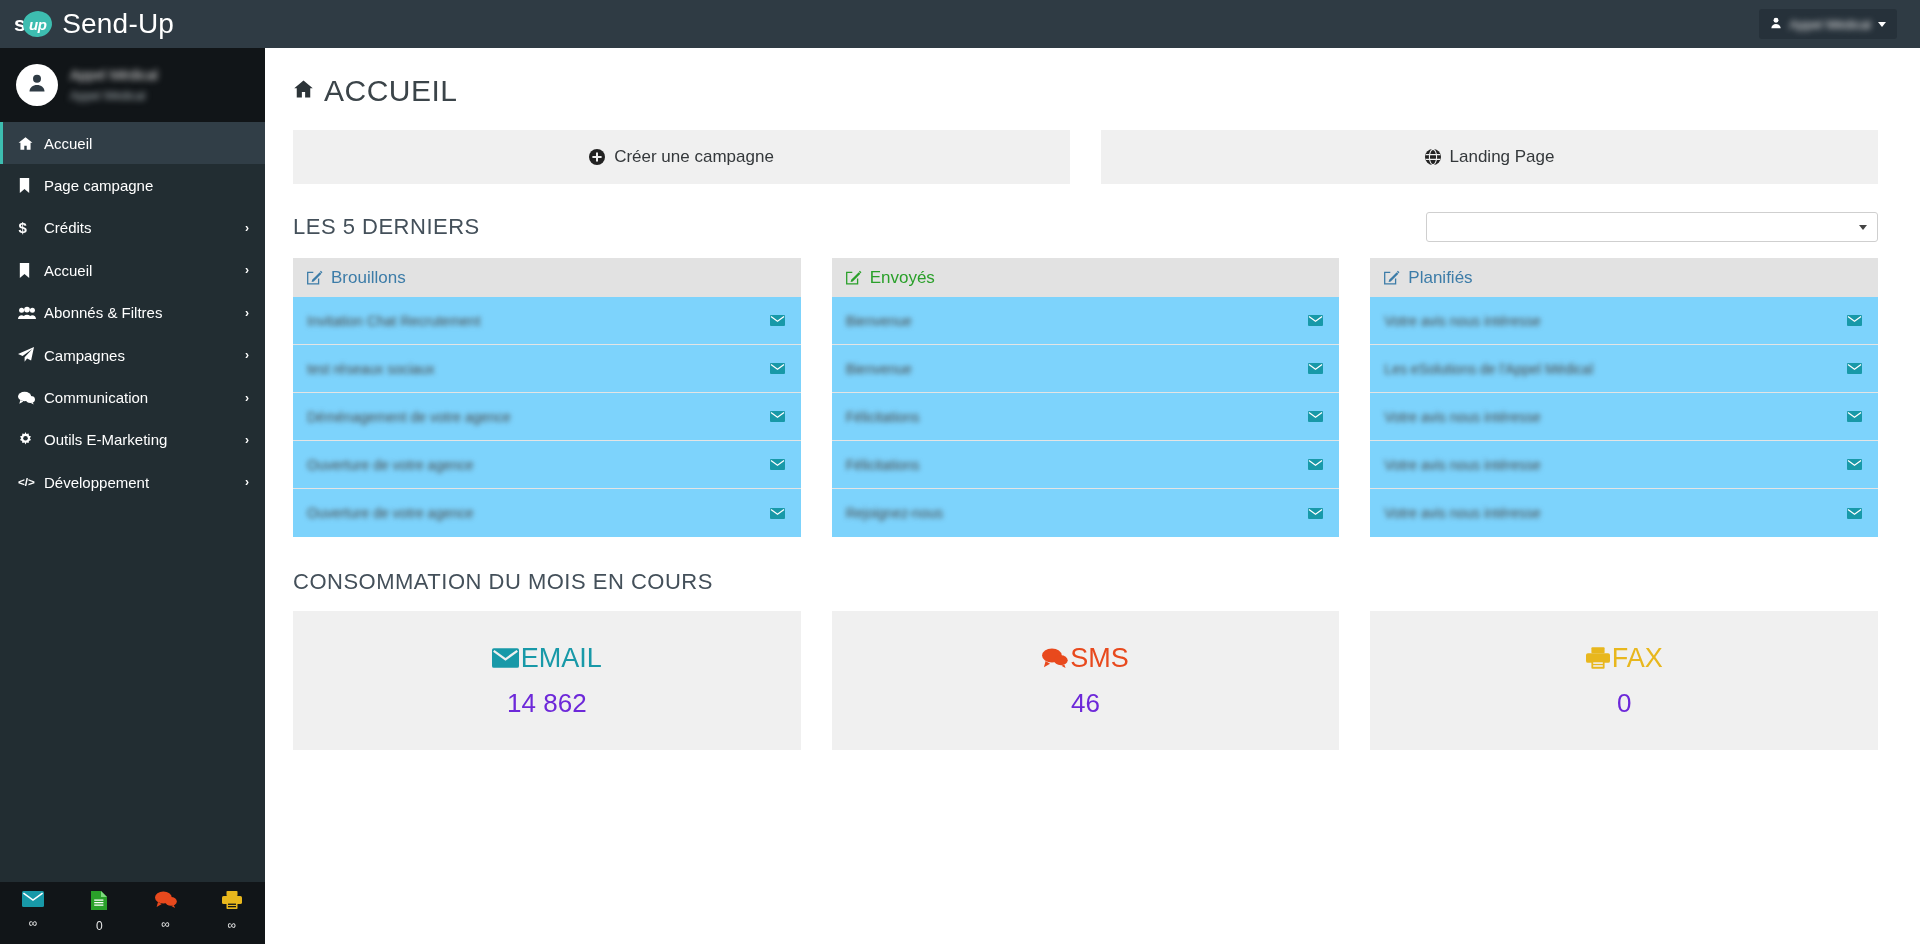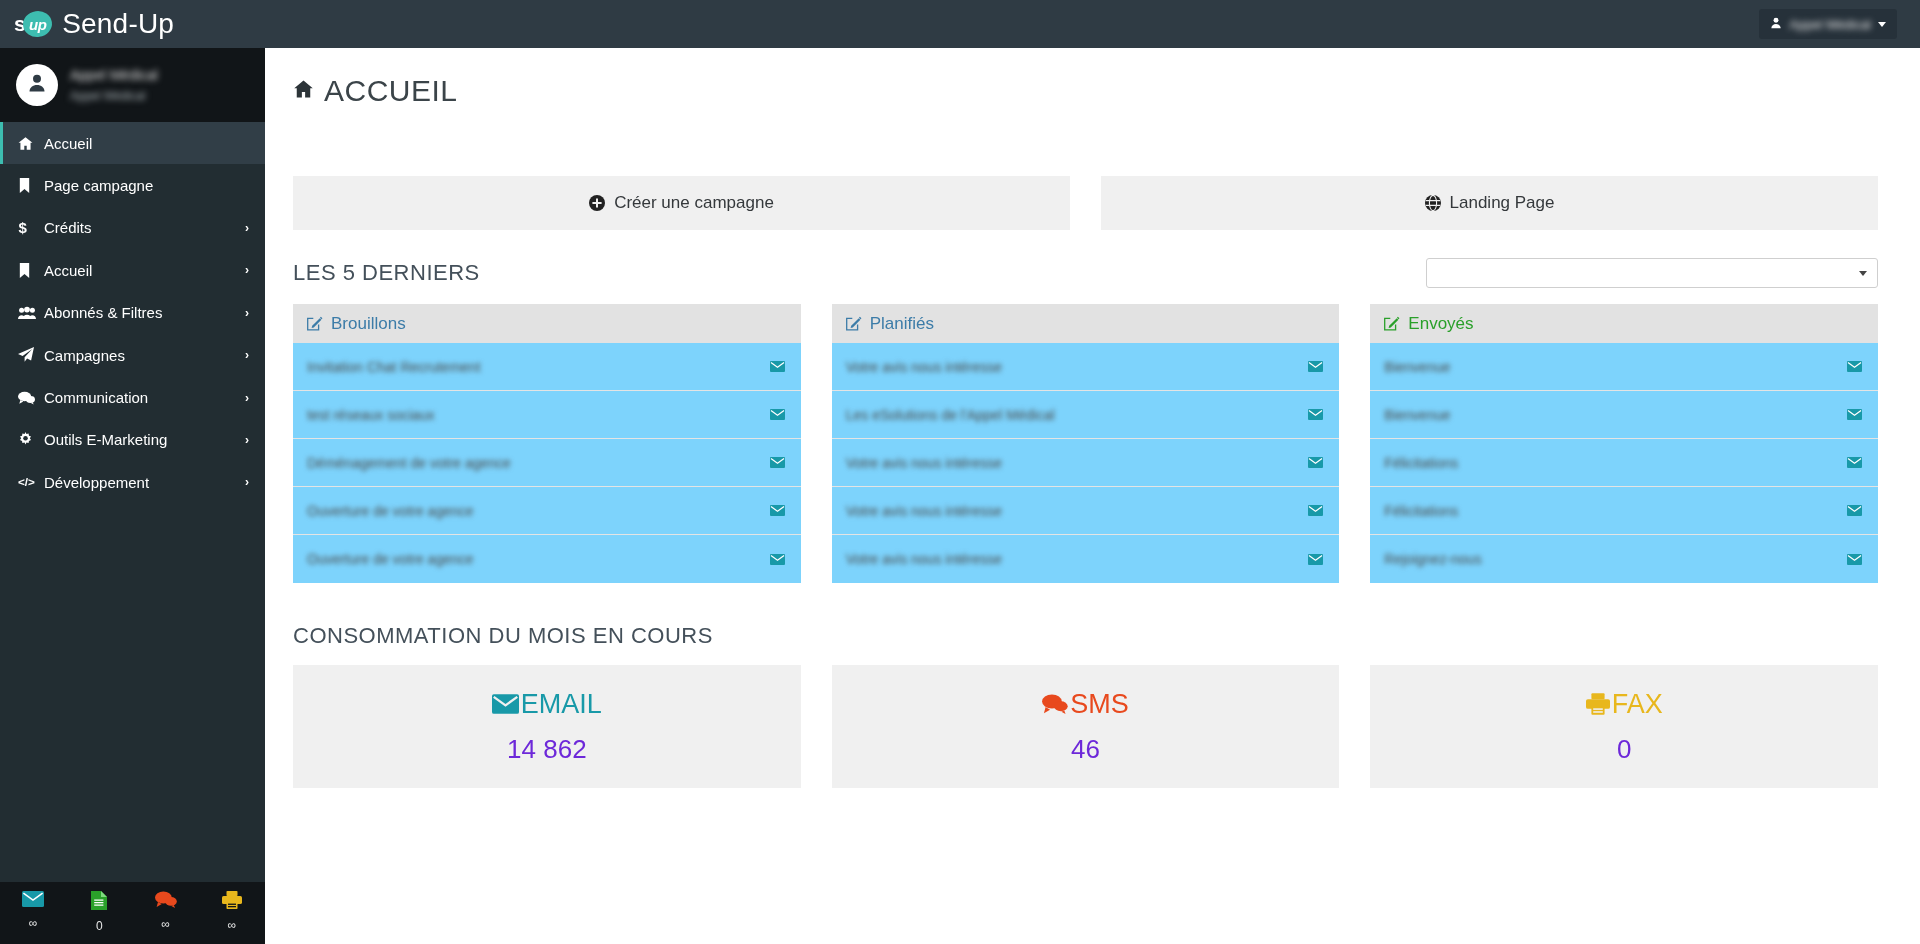--- a/index.html
+++ b/index.html
@@ -166,21 +166,20 @@
 
   .btn-row { display: flex; gap: 31px; }
   .big-btn {
     flex: 1;
     height: 54px;
     background: #f0f0f0;
     display: flex; align-items: center; justify-content: center;
     gap: 9px;
     font-size: 17px; color: #34383b;
     cursor: pointer;
-    margin-top: 46px;
   }
   .big-btn .bico { font-size: 15px; color: #222222; display: inline-flex; }
 
   .section-row {
     display: flex; align-items: center;
     margin-top: 28px;
     gap: 31px;
   }
   .section-title {
     font-size: 22px; color: #44505a;
@@ -226,25 +225,25 @@
     flex: 1;
     font-size: 14px; color: #4a4a4a;
     filter: blur(2.6px);
     white-space: nowrap; overflow: hidden;
   }
   .row-env { color: #1899a8; font-size: 15px; display: inline-flex; }
 
   .consumption-title {
     font-size: 22px; color: #44505a;
     letter-spacing: 0.5px; font-weight: normal;
-    margin-top: 40px;
+    margin-top: 32px;
   }
   .cards { display: flex; gap: 31px; margin-top: 16px; }
   .card {
-    flex: 1; height: 123px;
+    flex: 1; height: 139px;
     background: #f0f0f0;
     display: flex; flex-direction: column;
     align-items: center; justify-content: center;
     gap: 14px;
   }
   .card-label {
     display: flex; align-items: center; gap: 2px;
     font-size: 27px; font-weight: normal;
   }
   .card-label .cico { font-size: 24px; display: inline-flex; }
@@ -544,20 +543,80 @@
                 <path d="M1.4 2.2 11 9.1l9.6-6.9" stroke="#ffffff" stroke-width="1.8" fill="none"></path>
               </svg>
             </span>
         </li>
       </ul>
     </div>
 
     <div class="panel">
       <div class="panel-head">
         <span class="pico">
+          <svg width="16" height="15" viewBox="0 0 16 15" fill="none" stroke="#2aa02a" stroke-width="1.3">
+              <path d="M11.6 8.6v5.2H0.7V2.4h5.6"></path>
+              <path d="M5.2 9.8 4.6 12l2.2-.6 7.6-7.6-1.6-1.6z" fill="#2aa02a" stroke="none"></path>
+              <path d="M13.4 1.2 15 2.8" stroke="#2aa02a"></path>
+            </svg>
+        </span>
+        <span style="color:#2aa02a">Envoyés</span>
+      </div>
+      <ul class="panel-list">
+        <li class="panel-row">
+          <span class="panel-row-text">Bienvenue</span>
+          <span class="row-env">
+              <svg width="15" height="11" viewBox="0 0 22 16" fill="#1899a8">
+                <rect width="22" height="16" rx="1.5"></rect>
+                <path d="M1.4 2.2 11 9.1l9.6-6.9" stroke="#ffffff" stroke-width="1.8" fill="none"></path>
+              </svg>
+            </span>
+        </li>
+        <li class="panel-row">
+          <span class="panel-row-text">Bienvenue</span>
+          <span class="row-env">
+              <svg width="15" height="11" viewBox="0 0 22 16" fill="#1899a8">
+                <rect width="22" height="16" rx="1.5"></rect>
+                <path d="M1.4 2.2 11 9.1l9.6-6.9" stroke="#ffffff" stroke-width="1.8" fill="none"></path>
+              </svg>
+            </span>
+        </li>
+        <li class="panel-row">
+          <span class="panel-row-text">Félicitations</span>
+          <span class="row-env">
+              <svg width="15" height="11" viewBox="0 0 22 16" fill="#1899a8">
+                <rect width="22" height="16" rx="1.5"></rect>
+                <path d="M1.4 2.2 11 9.1l9.6-6.9" stroke="#ffffff" stroke-width="1.8" fill="none"></path>
+              </svg>
+            </span>
+        </li>
+        <li class="panel-row">
+          <span class="panel-row-text">Félicitations</span>
+          <span class="row-env">
+              <svg width="15" height="11" viewBox="0 0 22 16" fill="#1899a8">
+                <rect width="22" height="16" rx="1.5"></rect>
+                <path d="M1.4 2.2 11 9.1l9.6-6.9" stroke="#ffffff" stroke-width="1.8" fill="none"></path>
+              </svg>
+            </span>
+        </li>
+        <li class="panel-row">
+          <span class="panel-row-text">Rejoignez-nous</span>
+          <span class="row-env">
+              <svg width="15" height="11" viewBox="0 0 22 16" fill="#1899a8">
+                <rect width="22" height="16" rx="1.5"></rect>
+                <path d="M1.4 2.2 11 9.1l9.6-6.9" stroke="#ffffff" stroke-width="1.8" fill="none"></path>
+              </svg>
+            </span>
+        </li>
+      </ul>
+    </div>
+
+    <div class="panel">
+      <div class="panel-head">
+        <span class="pico">
           <svg width="16" height="15" viewBox="0 0 16 15" fill="none" stroke="#3c7ca8" stroke-width="1.3">
               <path d="M11.6 8.6v5.2H0.7V2.4h5.6"></path>
               <path d="M5.2 9.8 4.6 12l2.2-.6 7.6-7.6-1.6-1.6z" fill="#3c7ca8" stroke="none"></path>
               <path d="M13.4 1.2 15 2.8" stroke="#3c7ca8"></path>
             </svg>
         </span>
         <span style="color:#3c7ca8">Planifiés</span>
       </div>
       <ul class="panel-list">
         <li class="panel-row">
@@ -591,80 +650,20 @@
           <span class="panel-row-text">Votre avis nous intéresse</span>
           <span class="row-env">
               <svg width="15" height="11" viewBox="0 0 22 16" fill="#1899a8">
                 <rect width="22" height="16" rx="1.5"></rect>
                 <path d="M1.4 2.2 11 9.1l9.6-6.9" stroke="#ffffff" stroke-width="1.8" fill="none"></path>
               </svg>
             </span>
         </li>
         <li class="panel-row">
           <span class="panel-row-text">Votre avis nous intéresse</span>
-          <span class="row-env">
-              <svg width="15" height="11" viewBox="0 0 22 16" fill="#1899a8">
-                <rect width="22" height="16" rx="1.5"></rect>
-                <path d="M1.4 2.2 11 9.1l9.6-6.9" stroke="#ffffff" stroke-width="1.8" fill="none"></path>
-              </svg>
-            </span>
-        </li>
-      </ul>
-    </div>
-
-    <div class="panel">
-      <div class="panel-head">
-        <span class="pico">
-          <svg width="16" height="15" viewBox="0 0 16 15" fill="none" stroke="#2aa02a" stroke-width="1.3">
-              <path d="M11.6 8.6v5.2H0.7V2.4h5.6"></path>
-              <path d="M5.2 9.8 4.6 12l2.2-.6 7.6-7.6-1.6-1.6z" fill="#2aa02a" stroke="none"></path>
-              <path d="M13.4 1.2 15 2.8" stroke="#2aa02a"></path>
-            </svg>
-        </span>
-        <span style="color:#2aa02a">Envoyés</span>
-      </div>
-      <ul class="panel-list">
-        <li class="panel-row">
-          <span class="panel-row-text">Bienvenue</span>
-          <span class="row-env">
-              <svg width="15" height="11" viewBox="0 0 22 16" fill="#1899a8">
-                <rect width="22" height="16" rx="1.5"></rect>
-                <path d="M1.4 2.2 11 9.1l9.6-6.9" stroke="#ffffff" stroke-width="1.8" fill="none"></path>
-              </svg>
-            </span>
-        </li>
-        <li class="panel-row">
-          <span class="panel-row-text">Bienvenue</span>
-          <span class="row-env">
-              <svg width="15" height="11" viewBox="0 0 22 16" fill="#1899a8">
-                <rect width="22" height="16" rx="1.5"></rect>
-                <path d="M1.4 2.2 11 9.1l9.6-6.9" stroke="#ffffff" stroke-width="1.8" fill="none"></path>
-              </svg>
-            </span>
-        </li>
-        <li class="panel-row">
-          <span class="panel-row-text">Félicitations</span>
-          <span class="row-env">
-              <svg width="15" height="11" viewBox="0 0 22 16" fill="#1899a8">
-                <rect width="22" height="16" rx="1.5"></rect>
-                <path d="M1.4 2.2 11 9.1l9.6-6.9" stroke="#ffffff" stroke-width="1.8" fill="none"></path>
-              </svg>
-            </span>
-        </li>
-        <li class="panel-row">
-          <span class="panel-row-text">Félicitations</span>
-          <span class="row-env">
-              <svg width="15" height="11" viewBox="0 0 22 16" fill="#1899a8">
-                <rect width="22" height="16" rx="1.5"></rect>
-                <path d="M1.4 2.2 11 9.1l9.6-6.9" stroke="#ffffff" stroke-width="1.8" fill="none"></path>
-              </svg>
-            </span>
-        </li>
-        <li class="panel-row">
-          <span class="panel-row-text">Rejoignez-nous</span>
           <span class="row-env">
               <svg width="15" height="11" viewBox="0 0 22 16" fill="#1899a8">
                 <rect width="22" height="16" rx="1.5"></rect>
                 <path d="M1.4 2.2 11 9.1l9.6-6.9" stroke="#ffffff" stroke-width="1.8" fill="none"></path>
               </svg>
             </span>
         </li>
       </ul>
     </div>
   </div>

